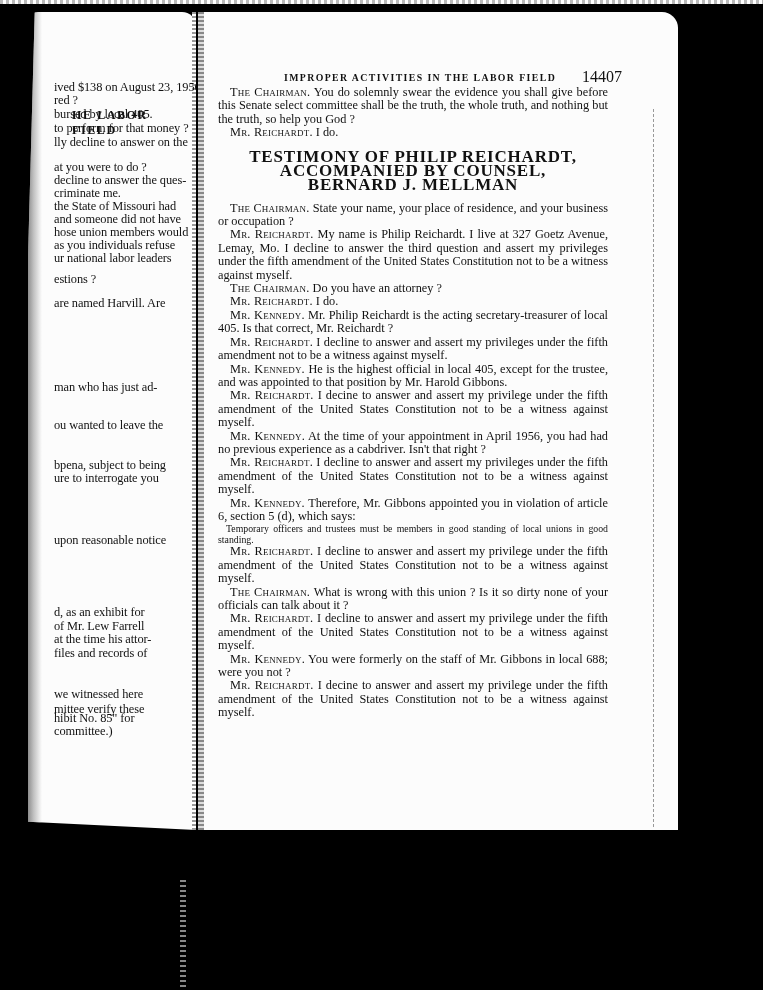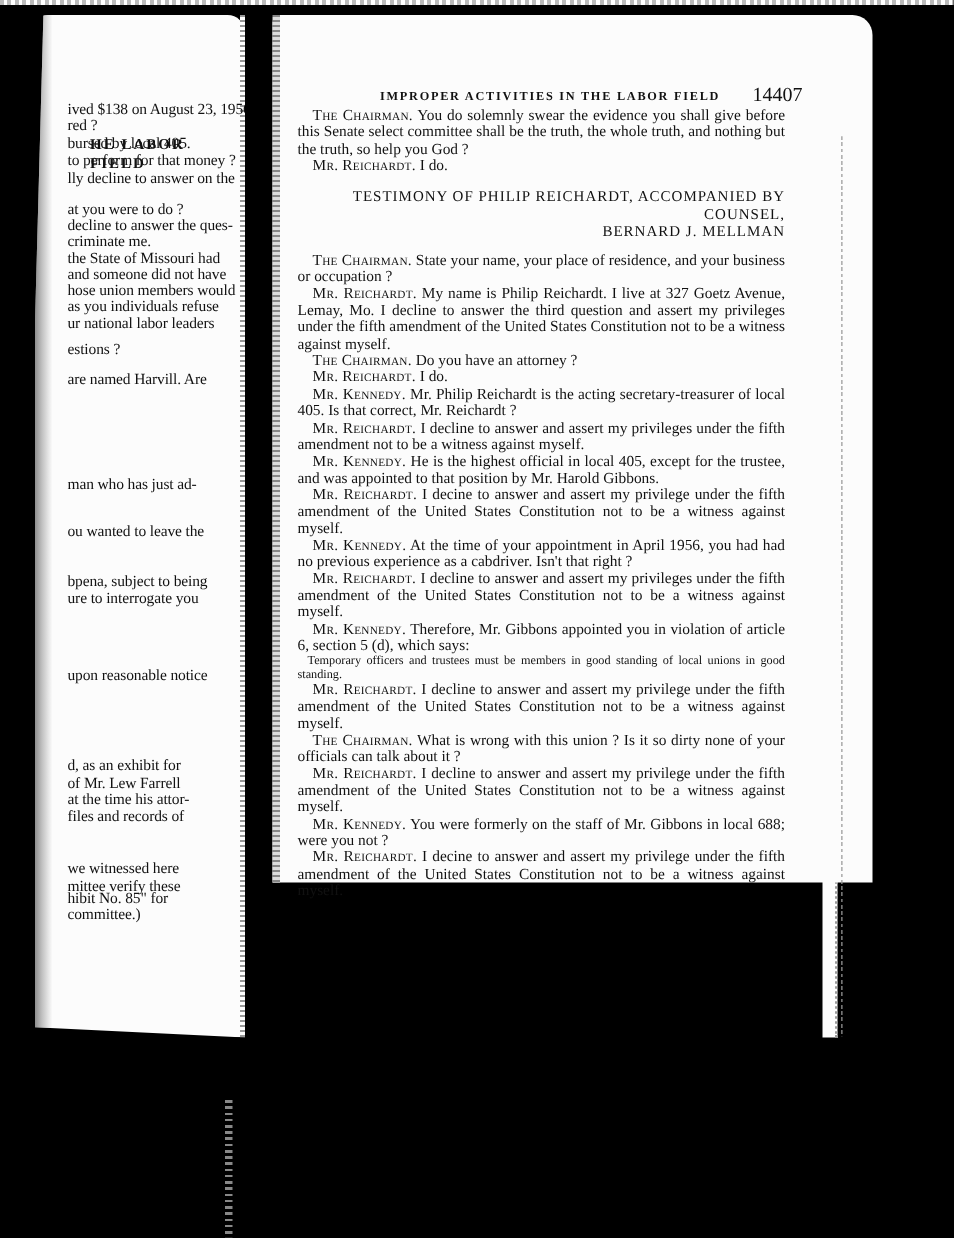--- a/index.html
+++ b/index.html
@@ -33,21 +33,21 @@
   .lp-line {
     position: absolute; left: 26px; white-space: nowrap; font-size: 12.4px; line-height: 14px;
     letter-spacing: -0.1px;
   }
   .lp-header {
     position: absolute; left: 44px; top: 56px; font-size: 12px; letter-spacing: 1.6px; font-weight: bold; margin-top: 40px;
   }
 
   
   .right-page {
-    position: absolute; left: 218px; top: 12px; width: 480px; height: 694px;
+    position: absolute; left: 198px; top: 12px; width: 480px; height: 818px;
     background: #fcfcfc; border-radius: 6px 16px 0 0;
   }
   .right-page .gutter {
     position: absolute; left: 0; top: 0; width: 6px; height: 100%;
     background: repeating-linear-gradient(180deg, #888 0 2px, #ddd 2px 4px);
   }
   .right-page .fold-line {
     position: absolute; left: 455px; top: 97px; width: 1px; height: 720px;
     background: repeating-linear-gradient(180deg, #999 0 3px, transparent 3px 5px);
   }
@@ -61,21 +61,21 @@
   .page-number {
     position: absolute; left: 384px; top: 56px; font-size: 16px; font-weight: normal;
   }
   .text-col {
     position: absolute; left: 20px; top: 74px; width: 390px;
     font-size: 12.3px; line-height: 13.4px; text-align: justify;
   }
   .text-col p { margin: 0; text-indent: 12px; }
   .sc { font-variant: small-caps; letter-spacing: .2px; }
   .heading {
-    margin: 10px 0 10px; text-align: right; font-weight: normal; font-size: 12px; letter-spacing: .8px; line-height: 14px;
+    margin: 10px 0 10px; text-align: center; font-weight: bold; font-size: 17px; letter-spacing: .8px; line-height: 14px;
   }
   .quote {
     font-size: 9.8px; line-height: 11px; margin: 5px 0 4px; text-indent: 8px !important;
   }
 </style>
 </head>
 <body>
 
 <div class="top-strip"></div>
 

